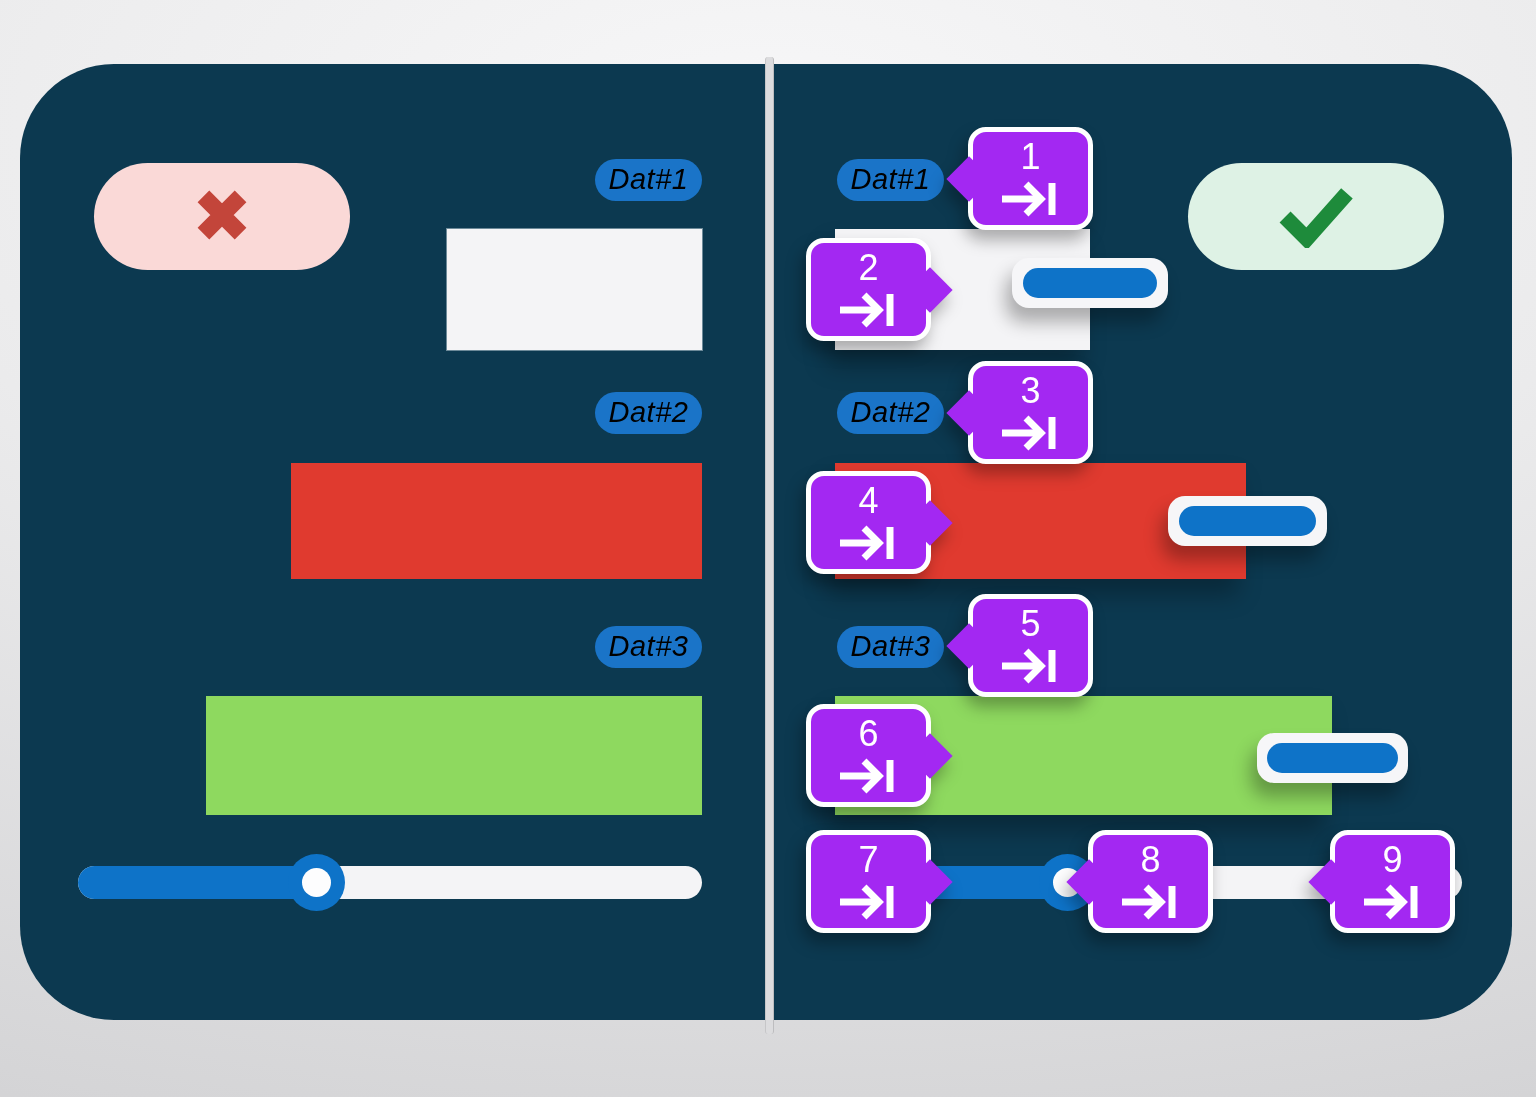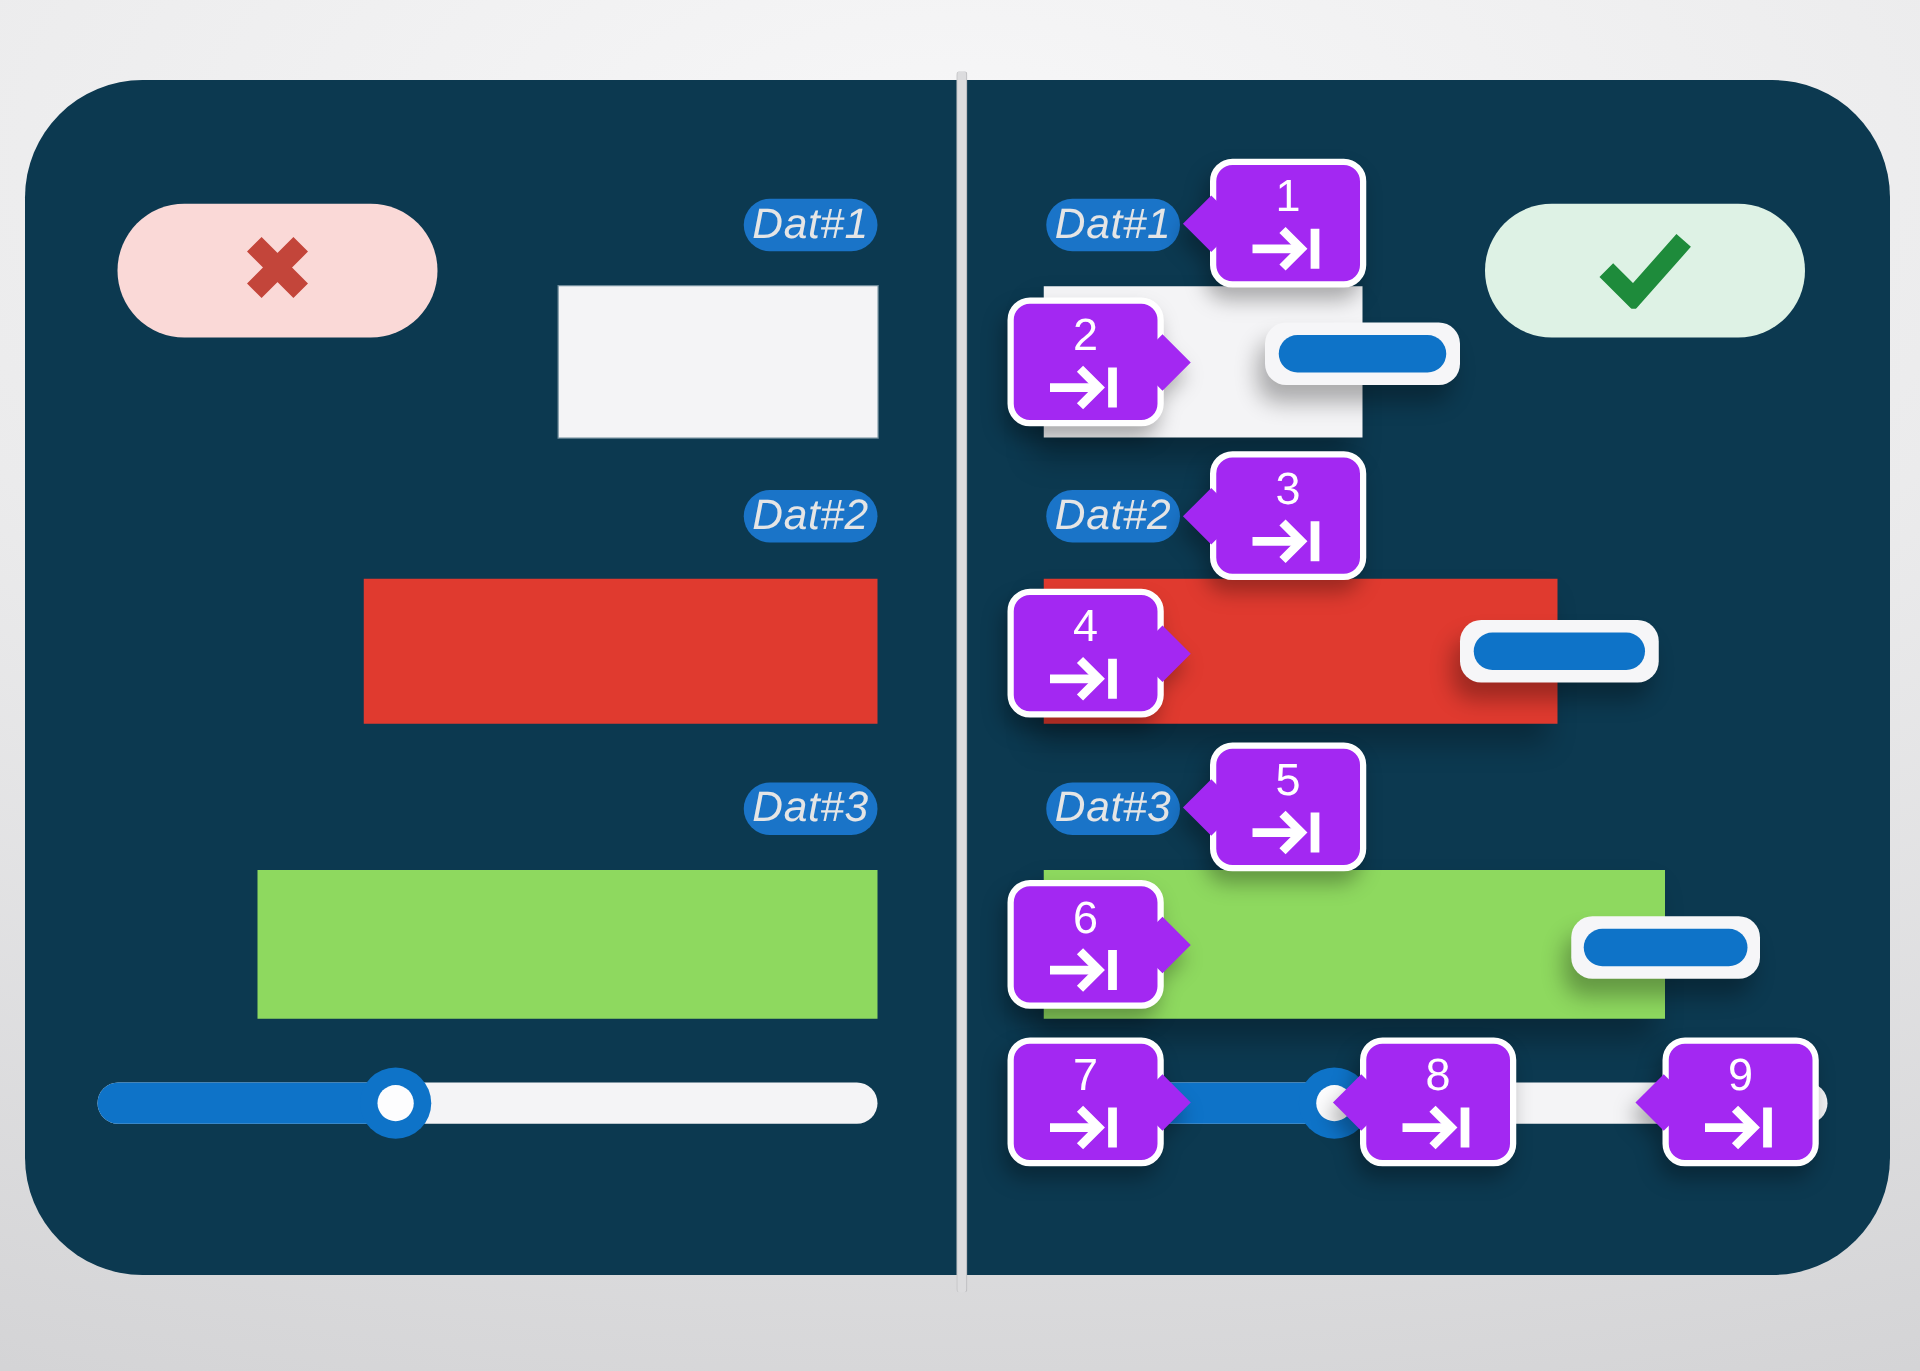--- a/index.html
+++ b/index.html
@@ -25,21 +25,21 @@
   .verdict {
     position:absolute; width:256px; height:107px; border-radius:54px;
     display:flex; align-items:center; justify-content:center;
   }
   .verdict.bad  { left:94px;  top:163px; background:#fad9d7; }
   .verdict.good { left:1188px; top:163px; background:#def2e5; }
 
   
   .badge {
     position:absolute; width:107px; height:42px; background:#1a74c8;
-    border-radius:21px; color:#e5e5e5; font-style:italic; font-size:34px;
+    border-radius:21px; color:#000000; font-style:italic; font-size:29px;
     display:flex; align-items:center; justify-content:center; padding-bottom:2px;
     letter-spacing:0.5px; z-index:4;
   }
   .lbl-l1 { left:595px; top:159px; }
   .lbl-l2 { left:595px; top:392px; }
   .lbl-l3 { left:595px; top:626px; }
   .lbl-r1 { left:837px; top:159px; }
   .lbl-r2 { left:837px; top:392px; }
   .lbl-r3 { left:837px; top:626px; }
 

